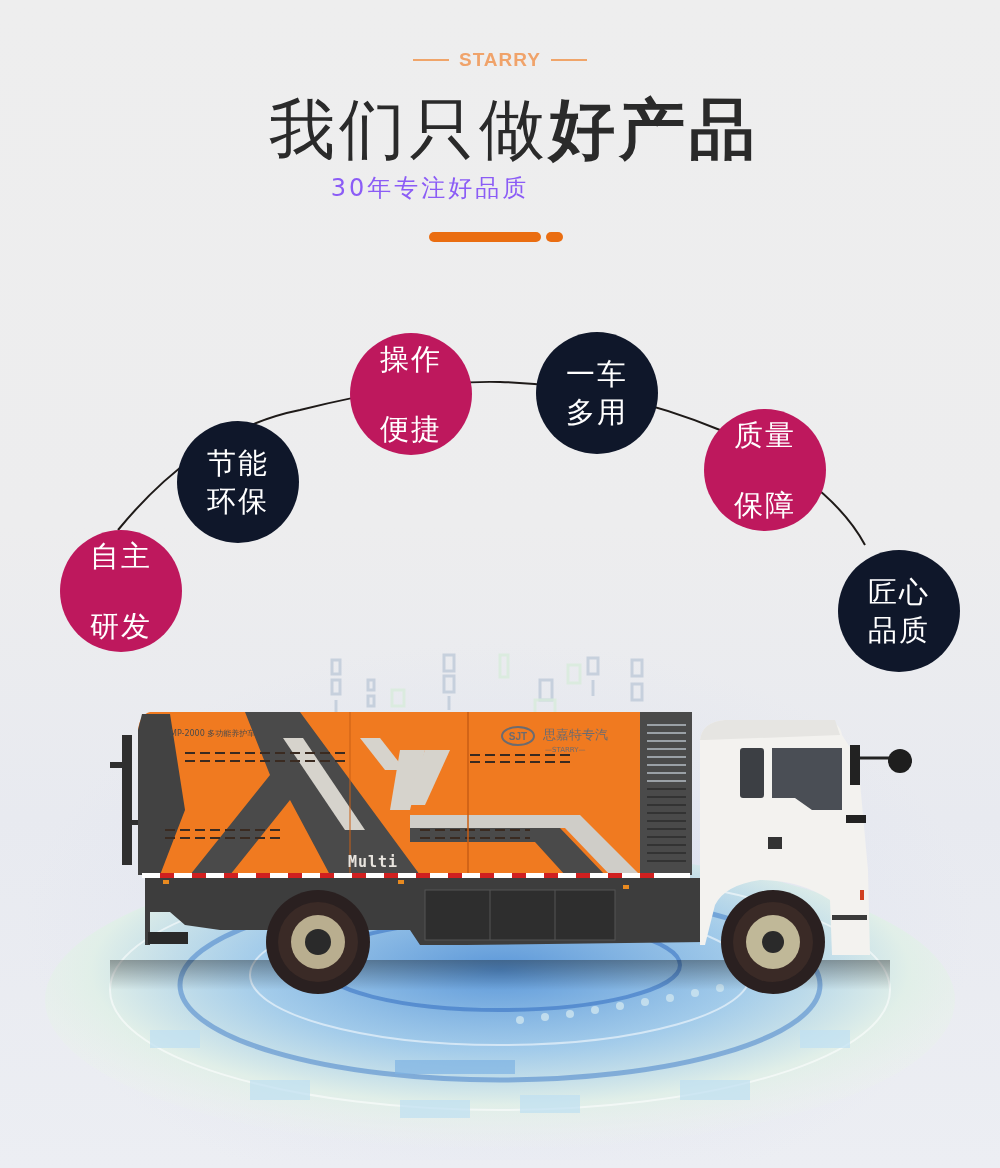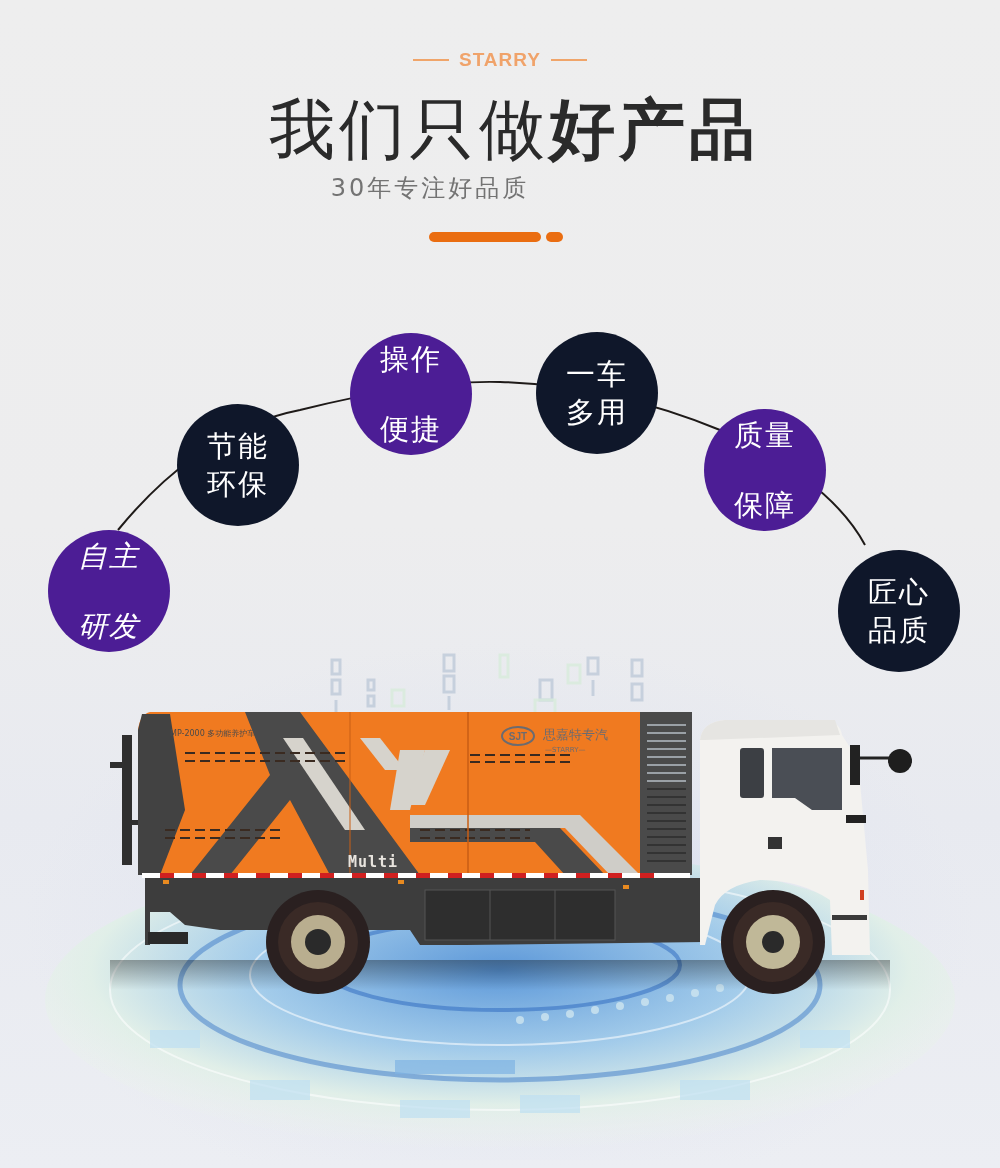--- a/index.html
+++ b/index.html
@@ -9,32 +9,32 @@
     font-family: "DejaVu Sans", "Liberation Sans", sans-serif;
   }
   .abs { position: absolute; }
 
   
   .brand-row { left: 0; top: 48px; width: 1000px; height: 24px; display: flex; justify-content: center; align-items: center; gap: 10px; }
   .brand-line { width: 36px; height: 2px; background: #f0a56a; }
   .brand-text { color: #f0a36a; font-family: "Liberation Sans", sans-serif; font-weight: 700; font-size: 19px; letter-spacing: 1px; }
   .title { left: 16px; top: 82px; width: 996px; text-align: center; font-size: 66px; color: #2a2a2a; letter-spacing: 4px; line-height: 80px; margin-top: 8px; }
   .title b { font-weight: 700; }
-  .subtitle { left: 0; top: 172px; width: 860px; text-align: center; font-size: 24px; color: #737373; letter-spacing: 3px; }
+  .subtitle { left: 0; top: 172px; width: 860px; text-align: center; font-size: 24px; color: #8b5cf6; letter-spacing: 3px; }
   .accent-bar { left: 429px; top: 232px; width: 112px; height: 10px; border-radius: 5px; background: #ea6d11; }
   .accent-dot { left: 546px; top: 232px; width: 17px; height: 10px; border-radius: 5px; background: #ea6d11; }
 
   
   .arc { left: 0; top: 0; }
   .feature {
     width: 122px; height: 122px; border-radius: 50%;
     display: flex; flex-direction: column; align-items: center; justify-content: center;
     color: #ffffff; font-size: 29px; line-height: 38px; letter-spacing: 2px;
   }
-  .feature.orange { background: #4c1d95; gap: 32px; }
+  .feature.orange { background: #be185d; gap: 32px; }
   .feature.dark { background: #0f172a; }
 
   
   .glow { left: 20px; top: 640px; width: 960px; height: 520px;
     background: radial-gradient(ellipse at 50% 55%, rgba(190,200,235,0.55) 0%, rgba(220,225,240,0.3) 45%, rgba(236,238,243,0) 70%); }
   .truck-wrap { left: 0; top: 0; width: 1000px; height: 1168px; }
 </style>
 </head>
 <body>
 
@@ -47,25 +47,25 @@
   <span>我们只做</span><b>好产品</b>
 </div>
 <div class="abs subtitle">30年专注好品质</div>
 <div class="abs accent-bar"></div>
 <div class="abs accent-dot"></div>
 
 <svg class="abs arc" width="1000" height="700" viewBox="0 0 1000 700">
   <path d="M 118 530 Q 200 430 300 410 Q 420 380 500 382 Q 610 385 720 430 Q 830 480 865 545" fill="none" stroke="#1e1a18" stroke-width="2"></path>
 </svg>
 
-<div class="abs feature orange" style="left:48px; top:530px;font-style:italic;">
+<div class="abs feature orange" style="left:60px; top:530px;">
   <span>自主</span>
   <span>研发</span>
 </div>
-<div class="abs feature dark" style="left:177px; top:404px;">
+<div class="abs feature dark" style="left:177px; top:421px;">
   <span>节能</span>
   <span>环保</span>
 </div>
 <div class="abs feature orange" style="left:350px; top:333px;">
   <span>操作</span>
   <span>便捷</span>
 </div>
 <div class="abs feature dark" style="left:536px; top:332px;">
   <span>一车</span>
   <span>多用</span>

